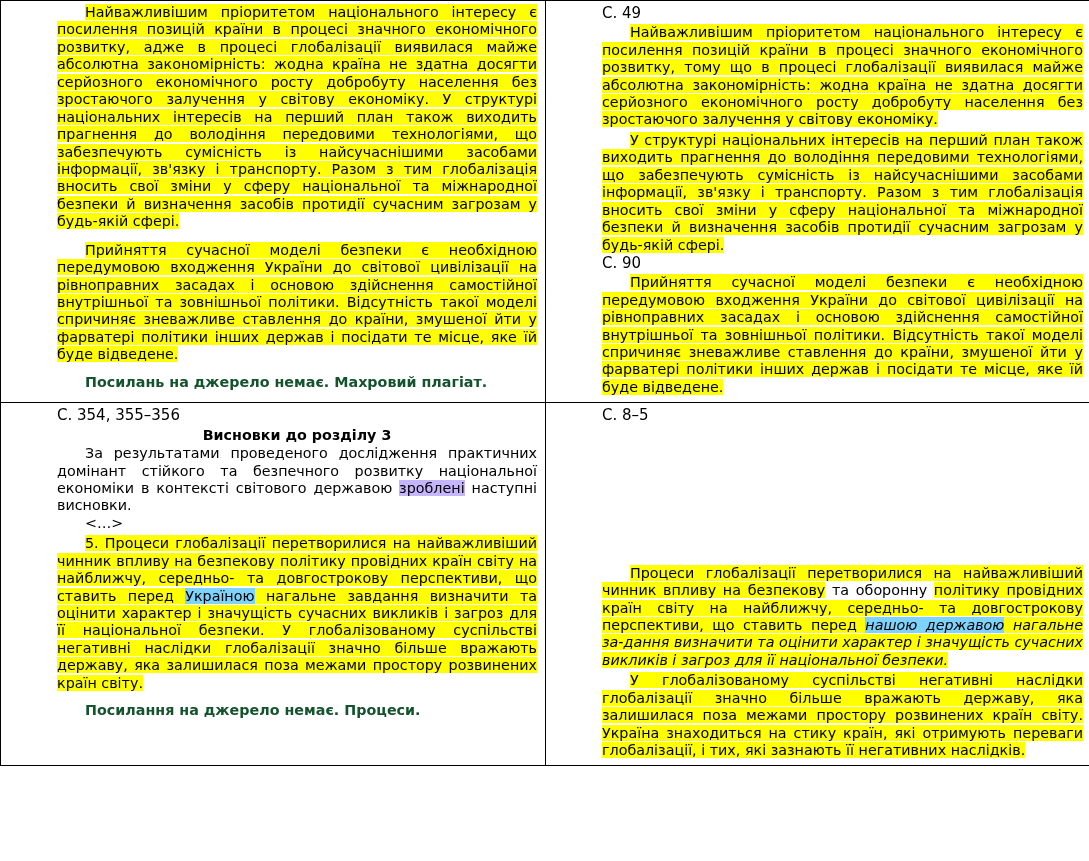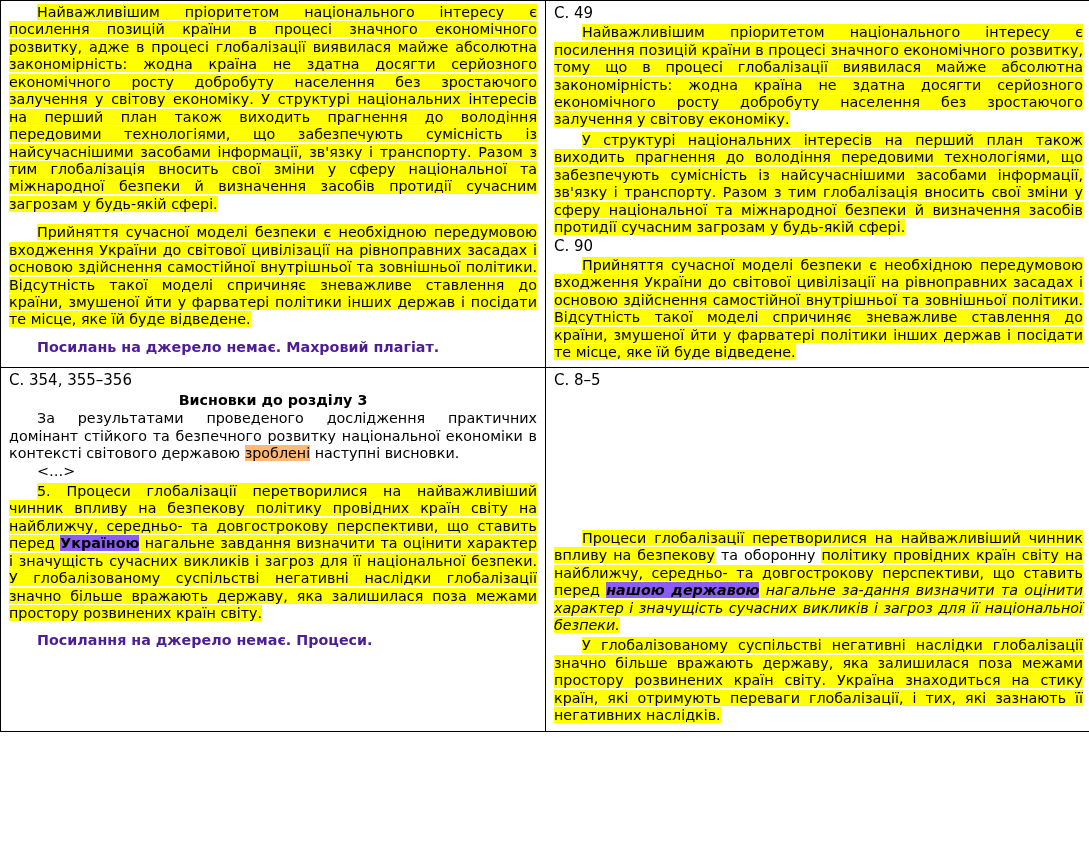--- a/index.html
+++ b/index.html
@@ -22,39 +22,40 @@
   }
   table.doc td {
     vertical-align: top;
     border: 1px solid #000000;
     padding: 0;
   }
   td.left  { width: 544px; }
   td.right { width: 545px; }
   .cellpad {
     padding: 3px 8px 6px 8px;
+    margin-left: 48px;
   }
   p {
     margin: 0;
     text-align: justify;
     line-height: 1.22;
   }
   p.ind { text-indent: 28px; }
   p.gap { margin-top: 11px; }
   .pageref {
     font-size: 15px;
     margin: 0 0 2px 0;
     text-align: left;
     text-indent: 0;
   }
   .hl { background: #ffff00; }
-  .hl-cyan { background: #8b5cf6; font-weight: bold; }
-  .hl-magenta { background: #fdba74; }
+  .hl-cyan { background: #7dd3fc; }
+  .hl-magenta { background: #c4b5fd; }
   .note {
-    color: #4c1d95;
+    color: #14532d;
     font-weight: bold;
     text-align: left;
     text-indent: 28px;
     margin-top: 10px;
   }
   .center-title {
     text-align: center;
     font-weight: bold;
     text-indent: 0;
     margin: 2px 0 1px 0;

